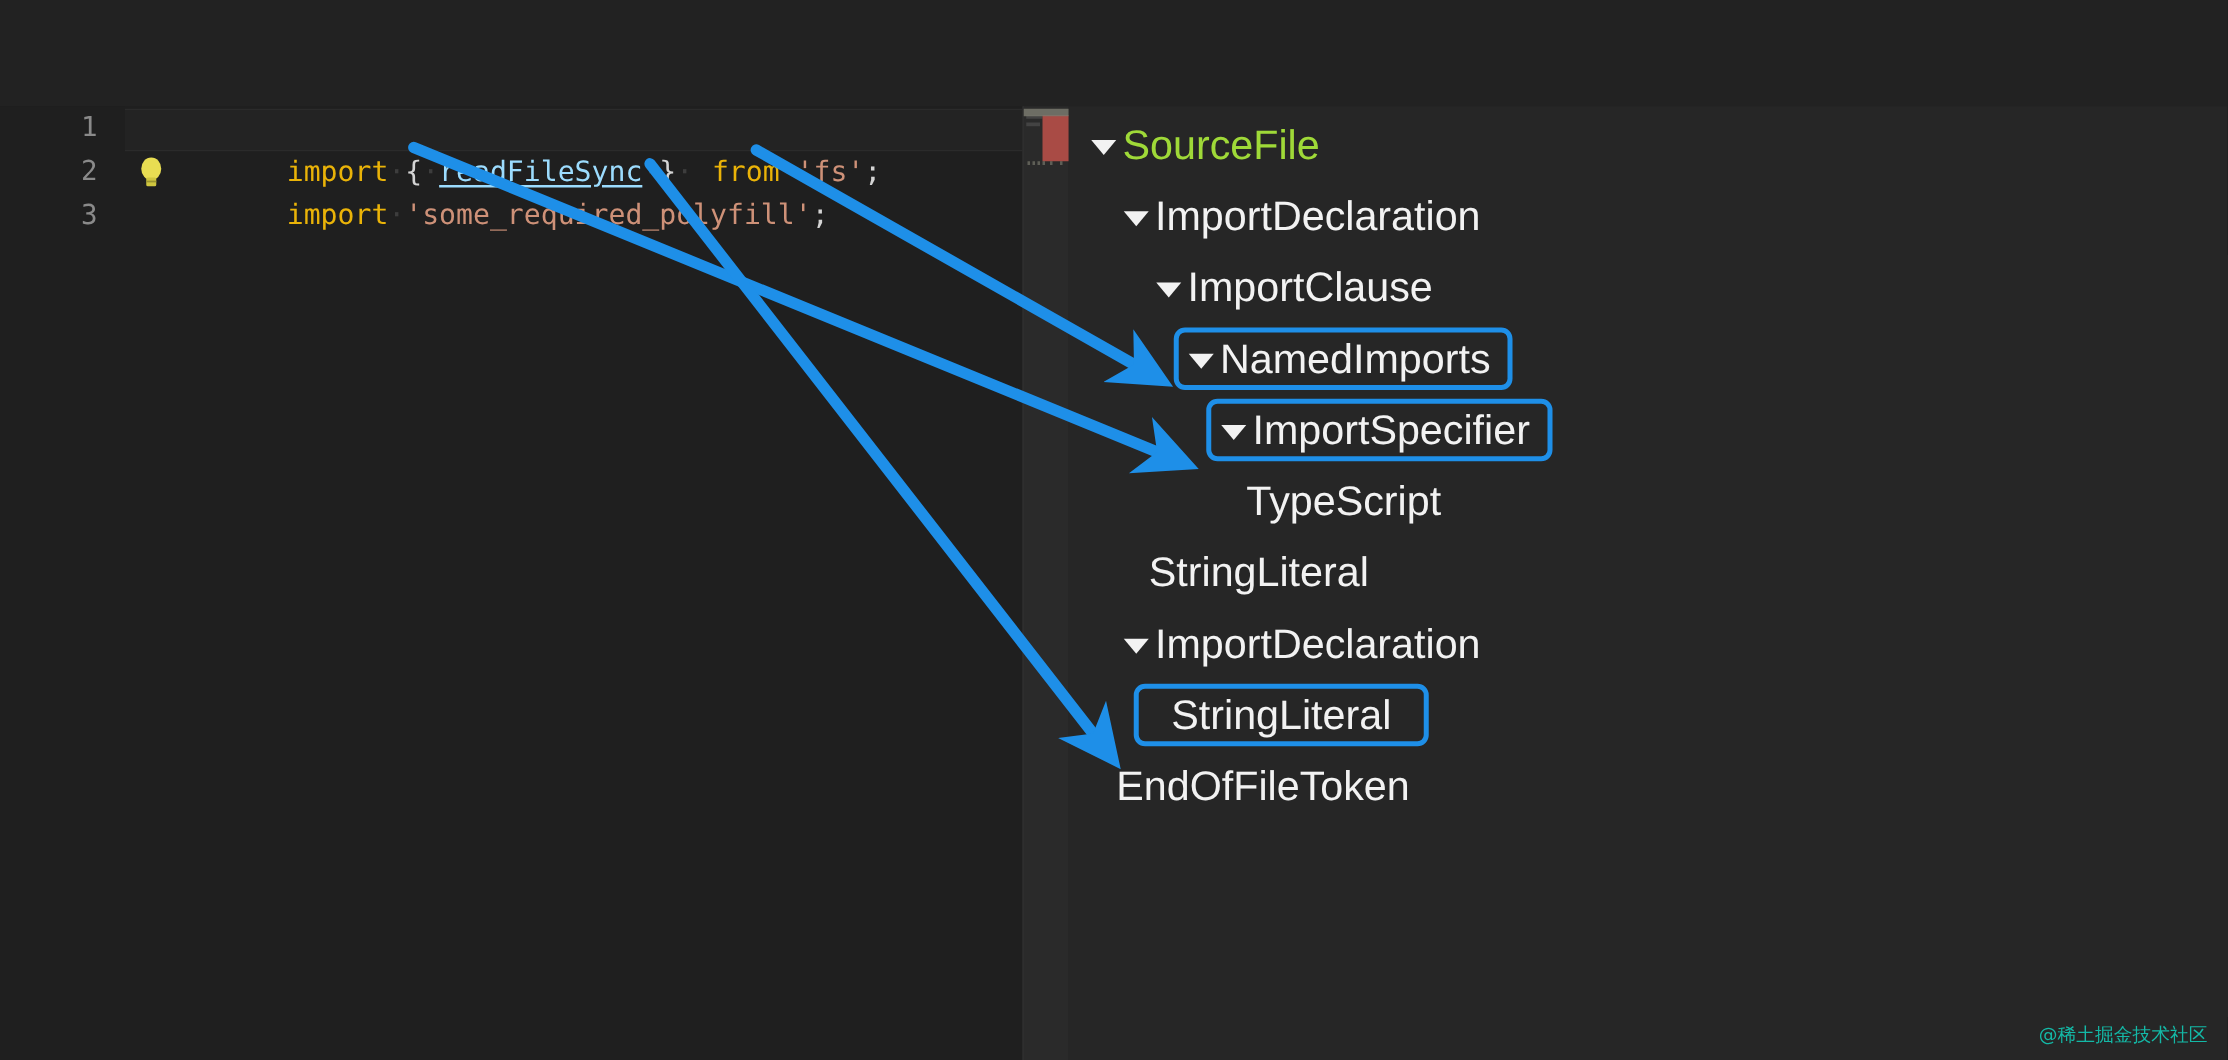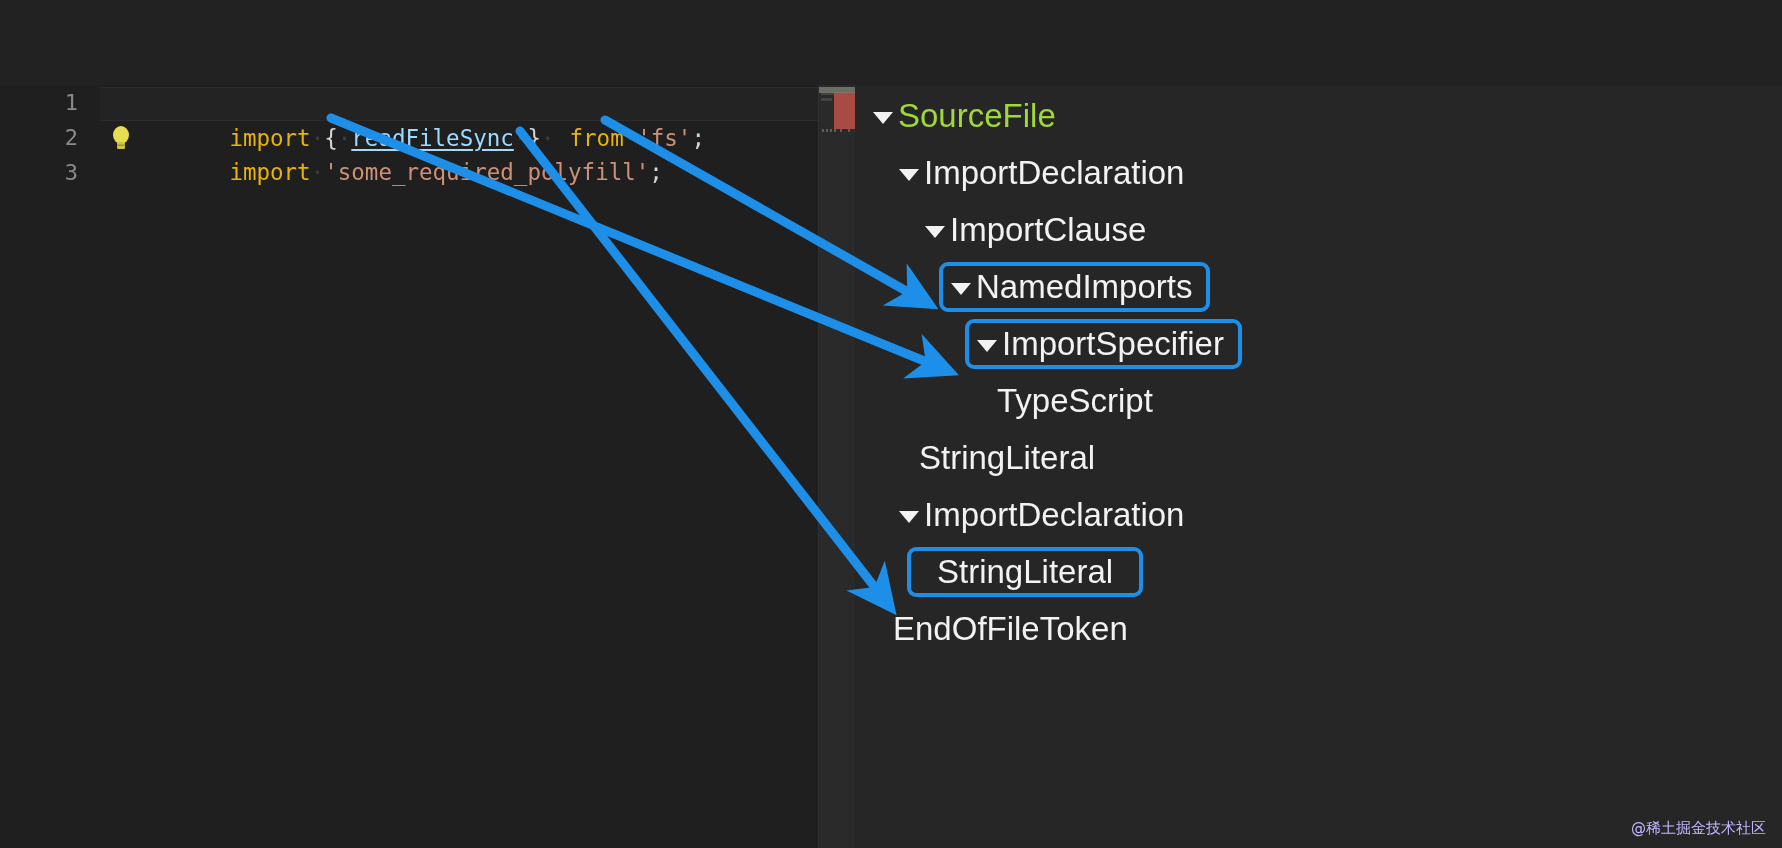--- a/index.html
+++ b/index.html
@@ -224,21 +224,21 @@
     height: 848px;
     pointer-events: none;
     z-index: 60;
   }
 
   
   #watermark {
     position: absolute;
     right: 16px;
     bottom: 10px;
-    color: #c4b5fd;
+    color: #14b8a6;
     font-size: 15px;
     font-family: "DejaVu Sans", sans-serif;
     z-index: 50;
   }
 </style>
 </head>
 <body>
 
 <div id="app">
 

